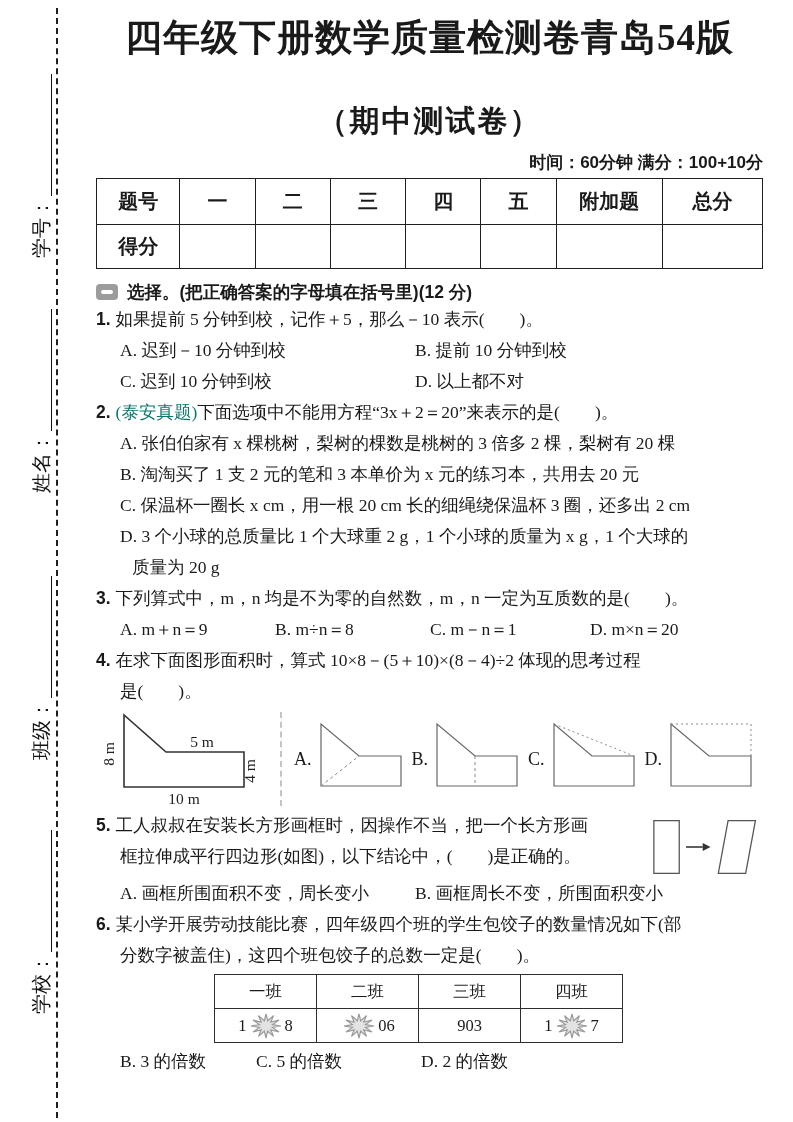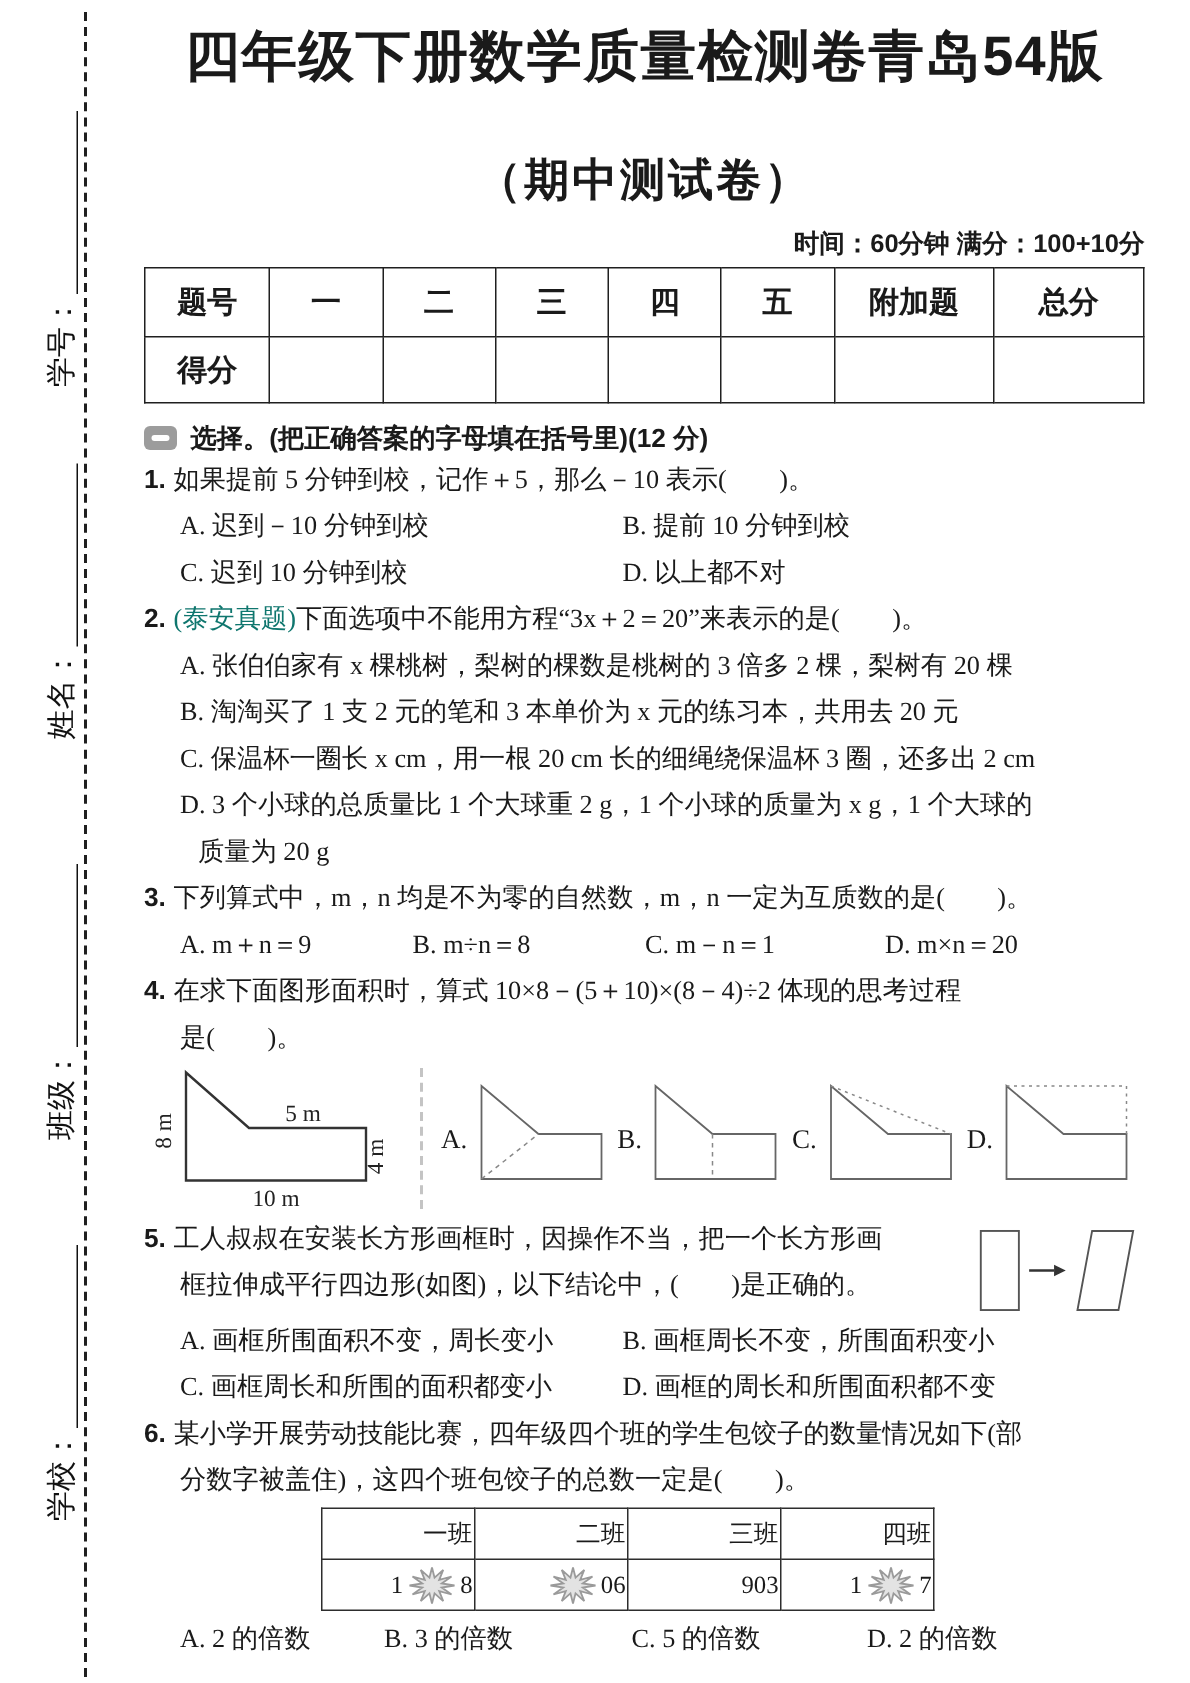--- a/index.html
+++ b/index.html
@@ -12,21 +12,21 @@
   .cut-line { position:absolute; left:56px; top:8px; height:1110px; width:0;
     border-left:2.5px dashed #1f1f1f; }
   .side-field { position:absolute; left:-56px; width:184px; height:32px;
     transform:rotate(-90deg); display:flex; align-items:flex-end;
     font-size:20px; color:#111; }
   .side-label { white-space:nowrap; line-height:22px; }
   .side-blank { flex:1; border-bottom:1.7px solid #111; height:15px; margin-left:2px; }
   
   .main { position:absolute; left:60px; top:0; width:733px; height:1122px;
     padding:15px 30px 0 36px; }
-  .title { margin:0; text-align:center; font-family:Liberation Sans, sans-serif;
+  .title { margin:0; text-align:center; font-family:Liberation Serif, serif;
     font-weight:bold; font-size:37px; line-height:46px; letter-spacing:1px; }
   .subtitle { margin:41px 0 0 0; text-align:center; font-family:"Liberation Sans","DejaVu Sans",sans-serif;
     font-weight:bold; font-size:30px; line-height:38px; letter-spacing:2px; }
   .meta { margin-top:13px; text-align:right; font-family:"Liberation Sans","DejaVu Sans",sans-serif;
     font-weight:bold; font-size:17px; line-height:20px; }
   table.score { width:100%; border-collapse:collapse; margin-top:5px; table-layout:fixed; }
   table.score td { border:1.9px solid #1f1f1f; text-align:center; vertical-align:middle;
     font-family:"Liberation Sans","DejaVu Sans",sans-serif; font-weight:bold; font-size:20px; }
   table.score tr.r1 td { height:46px; }
   table.score tr.r2 td { height:44px; }
@@ -49,21 +49,21 @@
   .fig-row { display:flex; align-items:center; margin:3px 0 2px 6px; height:98px;text-align:center; }
   .fig-divider { border-left:2px dashed #c4c4c4; height:94px; margin:0 12px 0 10px; }
   .fig-opt { display:flex; align-items:center; margin-right:4px; }
   .fig-opt-label { font-size:18px; margin-right:1px; }
   
   .q5-row { display:flex; align-items:flex-start; }
   .q5-text { width:565px; }
   
   table.dumpling { border-collapse:collapse; margin:3px 0 3px 118px; font-size:16.5px; }
   table.dumpling td { border:1.6px solid #2d2d2d; width:102px; height:32px;
-    text-align:right; vertical-align:middle; }
+    text-align:center; vertical-align:middle; }
   .burst { vertical-align:-8px; margin:0 3px; }
   svg text { font-family:"Liberation Serif","DejaVu Serif",serif; }
 </style>
 </head>
 <body>
 
 <div class="page">
 
   <div class="cut-line"></div>
 
@@ -218,24 +218,20 @@
           <rect x="6" y="4" width="26" height="54" fill="none" stroke="#555" stroke-width="1.3"></rect>
           <line x1="39" y1="31" x2="56" y2="31" stroke="#333" stroke-width="1.6"></line>
           <polygon points="56,27 64,31 56,35" fill="#333"></polygon>
           <polygon points="82,4 110,4 100,58 72,58" fill="none" stroke="#555" stroke-width="1.3"></polygon>
         </svg>
       </div>
       <div class="opt-grid2">
         <span>A. 画框所围面积不变，周长变小</span>
         <span>B. 画框周长不变，所围面积变小</span>
       </div>
-      <div class="opt-grid2">
-        <span>C. 画框周长和所围的面积都变小</span>
-        <span>D. 画框的周长和所围面积都不变</span>
-      </div>
     </div>
 
     <div class="q">
       <p class="stem"><span class="qnum">6.</span><span>某小学开展劳动技能比赛，四年级四个班的学生包饺子的数量情况如下(部</span></p>
       <p class="stem indent1">分数字被盖住)，这四个班包饺子的总数一定是(　　)。</p>
 
       <table class="dumpling">
         <tbody>
             <tr>
           <td>一班</td>
@@ -260,21 +256,20 @@
           <td>
             <span>1</span><svg class="burst" width="32" height="26" viewBox="0 0 32 26">
                   <polygon points="31,13 22.5,14.4 29,19 20.8,16.8 23.5,23.4 17.7,18.2 16,25 14.3,18.2 8.5,23.4 11.2,16.8 3,19 9.5,14.4 1,13 9.5,11.6 3,7 11.2,9.2 8.5,2.6 14.3,7.8 16,1 17.7,7.8 23.5,2.6 20.8,9.2 29,7 22.5,11.6" fill="#e3e3e3" stroke="#9a9a9a" stroke-width="1.2"></polygon>
                 </svg><span>7</span>
           </td>
         </tr>
       </tbody>
         </table>
 
       <div class="opt-grid4b">
-        <span>A. 2 的倍数</span>
         <span>B. 3 的倍数</span>
         <span>C. 5 的倍数</span>
         <span>D. 2 的倍数</span>
       </div>
     </div>
 
   </div>
 </div>
 
 </body></html>

